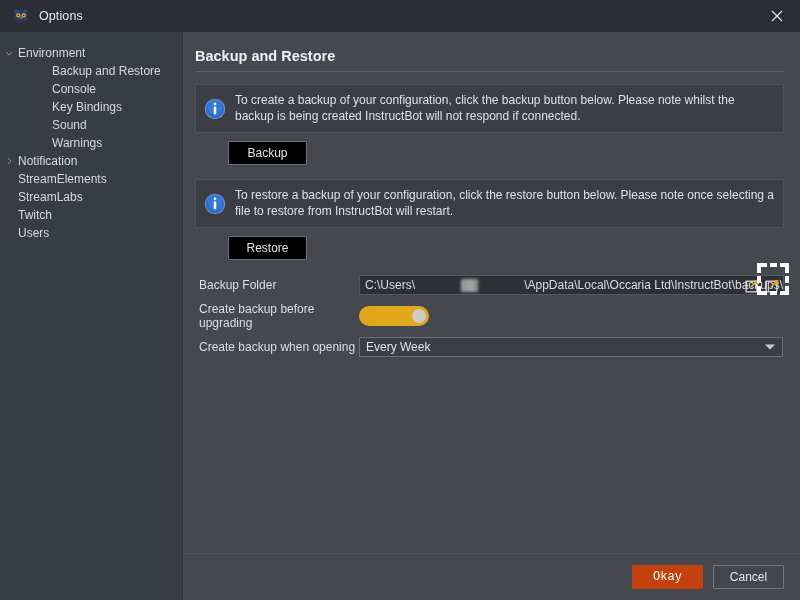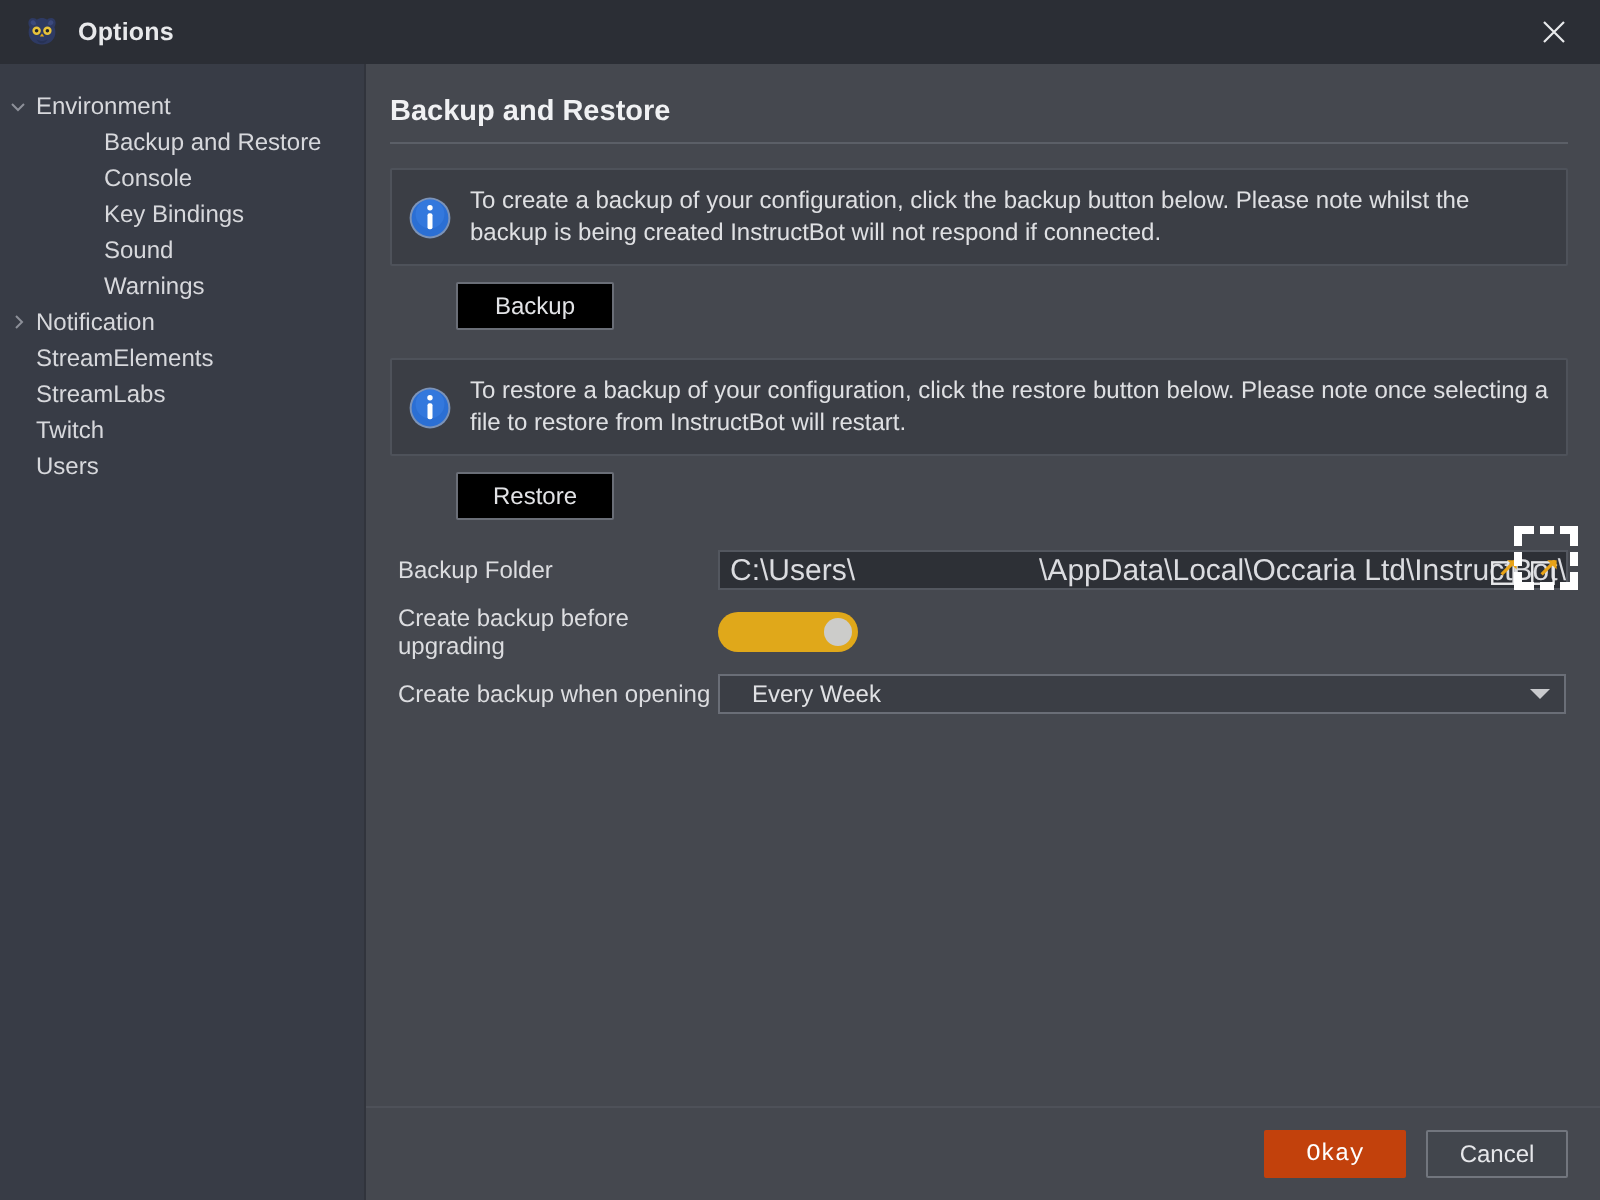--- a/index.html
+++ b/index.html
@@ -38,21 +38,20 @@
     width: 18px;
     height: 18px;
     margin-left: 12px;
     margin-right: 9px;
     flex: 0 0 18px;
   }
   .titlebar-title {
     font-size: 12.5px;
     color: #e8e9eb;
     letter-spacing: .1px;
-    font-weight: bold;
   }
   .titlebar-close {
     position: absolute;
     right: 0;
     top: 0;
     width: 46px;
     height: 32px;
     display: flex;
     align-items: center;
     justify-content: center;
@@ -202,21 +201,21 @@
     position: relative;
     width: 497px;
     height: 20px;
     background: #2d3036;
     border: 1px solid #53575f;
     box-sizing: border-box;
     display: flex;
     align-items: center;
     padding-left: 5px;
     overflow: hidden;
-    font-size: 15px;
+    font-size: 12px;
     color: #dbdce0;
     white-space: nowrap;
     gap: 45px;
   }
   .path-redacted {
     display: inline-block;
     width: 105px;
     height: 13px;
     margin: 0 1px;
     vertical-align: middle;
@@ -281,21 +280,21 @@
   
   .combo {
     width: 424px;
     height: 20px;
     background: #3b3e45;
     border: 1px solid #6a6e77;
     box-sizing: border-box;
     display: flex;
     align-items: center;
     position: relative;
-    padding-left: 16px;
+    padding-left: 6px;
     font-size: 12px;
     color: #e0e1e4;
     cursor: default;
   }
   .combo-arrow {
     position: absolute;
     right: 7px;
     top: 50%;
     transform: translateY(-50%);
     width: 0;

